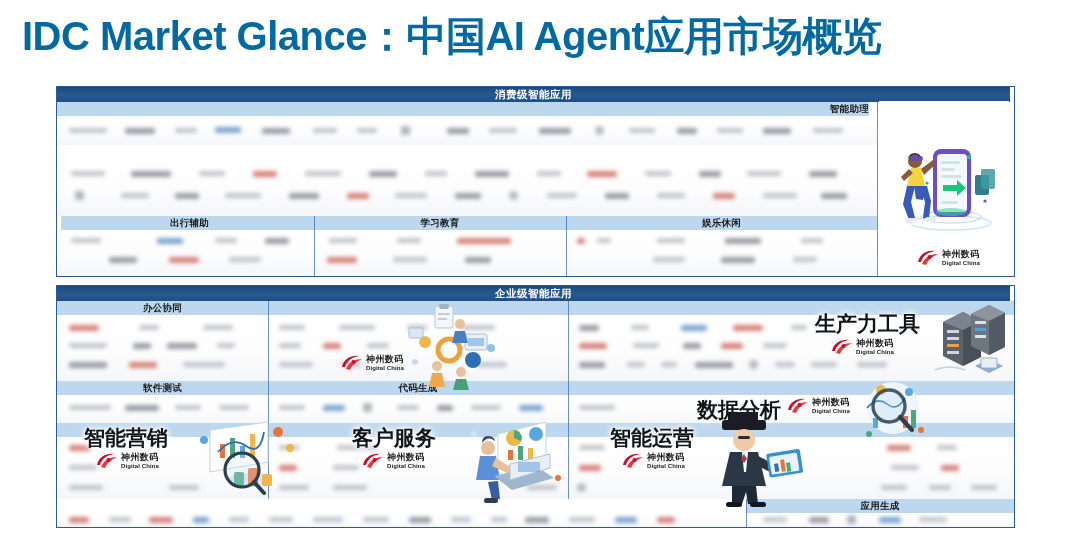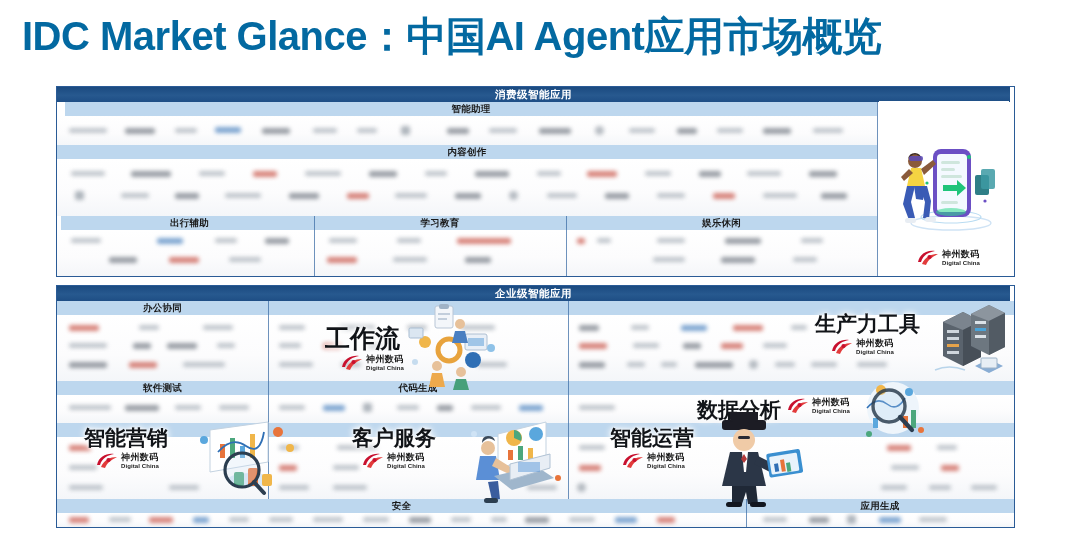--- a/index.html
+++ b/index.html
@@ -107,21 +107,21 @@
 <body>
 
 <div id="page-title">IDC Market Glance：中国AI Agent应用市场概览</div>
 
 <div class="panel" id="consumer-panel" style="left:56px;top:86px;width:959px;height:191px;">
 
   <div class="hdr-dark" style="top:0;height:15px;">
     <span>消费级智能应用</span>
   </div>
 
-  <div class="hdr-light" style="left:8px;top:15px;width:812px;height:14px;">
+  <div class="hdr-light" style="left:0;top:15px;width:812px;height:14px;justify-content:flex-end;">
     <span>智能助理</span>
   </div>
   <div class="logorow" style="left:0;top:29px;width:820px;height:29px;">
     <i class="lg txt" style="left:12px;top:12px;width:38px;"></i>
     <i class="lg dk" style="left:68px;top:12px;width:30px;"></i>
     <i class="lg txt" style="left:118px;top:12px;width:22px;"></i>
     <i class="lg bl" style="left:158px;top:11px;width:26px;"></i>
     <i class="lg dk" style="left:205px;top:12px;width:28px;"></i>
     <i class="lg txt" style="left:256px;top:12px;width:24px;"></i>
     <i class="lg txt" style="left:300px;top:12px;width:20px;"></i>
@@ -130,23 +130,20 @@
     <i class="lg txt" style="left:432px;top:12px;width:28px;"></i>
     <i class="lg dk" style="left:482px;top:12px;width:32px;"></i>
     <i class="lg cir" style="left:538px;top:10px;"></i>
     <i class="lg txt" style="left:572px;top:12px;width:26px;"></i>
     <i class="lg dk" style="left:620px;top:12px;width:20px;"></i>
     <i class="lg txt" style="left:660px;top:12px;width:26px;"></i>
     <i class="lg dk" style="left:706px;top:12px;width:28px;"></i>
     <i class="lg txt" style="left:756px;top:12px;width:30px;"></i>
   </div>
 
-  <div class="hdr-light" style="left:0;top:58px;width:820px;height:14px;">
-    <span>内容创作</span>
-  </div>
   <div class="logorow" style="left:0;top:72px;width:820px;height:57px;">
     <i class="lg txt" style="left:14px;top:12px;width:34px;"></i>
     <i class="lg dk" style="left:74px;top:12px;width:40px;"></i>
     <i class="lg txt" style="left:142px;top:12px;width:26px;"></i>
     <i class="lg rd" style="left:196px;top:12px;width:24px;"></i>
     <i class="lg txt" style="left:248px;top:12px;width:36px;"></i>
     <i class="lg dk" style="left:312px;top:12px;width:28px;"></i>
     <i class="lg txt" style="left:368px;top:12px;width:22px;"></i>
     <i class="lg dk" style="left:418px;top:12px;width:34px;"></i>
     <i class="lg txt" style="left:480px;top:12px;width:24px;"></i>
@@ -359,23 +356,20 @@
     <i class="lg cir" style="left:520px;top:46px;"></i>
     <i class="lg rd" style="left:830px;top:8px;width:24px;"></i>
     <i class="lg txt" style="left:880px;top:8px;width:20px;"></i>
     <i class="lg txt" style="left:834px;top:28px;width:28px;"></i>
     <i class="lg rd" style="left:884px;top:28px;width:18px;"></i>
     <i class="lg txt" style="left:824px;top:48px;width:26px;"></i>
     <i class="lg txt" style="left:872px;top:48px;width:22px;"></i>
     <i class="lg txt" style="left:914px;top:48px;width:26px;"></i>
   </div>
 
-  <div class="hdr-light" style="left:0;top:213px;width:689px;height:14px;">
-    <span>安全</span>
-  </div>
   <div class="hdr-light" style="left:689px;top:213px;width:268px;height:14px;">
     <span>应用生成</span>
   </div>
   <div class="logorow" style="left:0;top:227px;width:957px;height:14px;">
     <i class="lg rd" style="left:12px;top:4px;width:20px;"></i>
     <i class="lg txt" style="left:52px;top:4px;width:22px;"></i>
     <i class="lg rd" style="left:92px;top:4px;width:24px;"></i>
     <i class="lg bl" style="left:136px;top:4px;width:16px;"></i>
     <i class="lg txt" style="left:172px;top:4px;width:20px;"></i>
     <i class="lg txt" style="left:212px;top:4px;width:24px;"></i>
@@ -415,21 +409,20 @@
       <rect x="6" y="24" width="14" height="10" rx="1.5" fill="#dbe6f1" stroke="#a9bdd2"></rect>
       <circle cx="57" cy="20" r="5" fill="#e7c19a"></circle>
       <path d="M52 27 h10 l3 12 h-16z" fill="#4a7fc1"></path>
       <circle cx="34" cy="62" r="5" fill="#e7c19a"></circle>
       <path d="M29 69 h10 l3 14 h-16z" fill="#eda94c"></path>
       <circle cx="58" cy="68" r="5" fill="#e7c19a"></circle>
       <path d="M53 75 h10 l3 11 h-16z" fill="#46a07a"></path>
       <circle cx="88" cy="44" r="4" fill="#8fc2e8"></circle>
       <circle cx="12" cy="58" r="3" fill="#c6dcef"></circle>
     </svg>
-    <div class="tile-label xl" style="position:absolute;left:0;top:4px;">工作流</div>
     <div class="dc" style="position:absolute;left:16px;top:36px;">
       <span class="dc-mark">
         <svg width="22" height="17" viewBox="0 0 22 17">
           <path d="M1 13 C3 4 11 1 18 2 C12 3 6 6 4 13 Z" fill="#c8102e"></path>
           <path d="M5 15 C8 8 14 5 21 5 C15 8 11 11 9 16 Z" fill="#e23b3b"></path>
           <circle cx="12.5" cy="8" r="2.1" fill="#c8102e"></circle>
         </svg>
       </span>
       <span class="dc-txt">
         <span class="dc-cn">神州数码</span>

